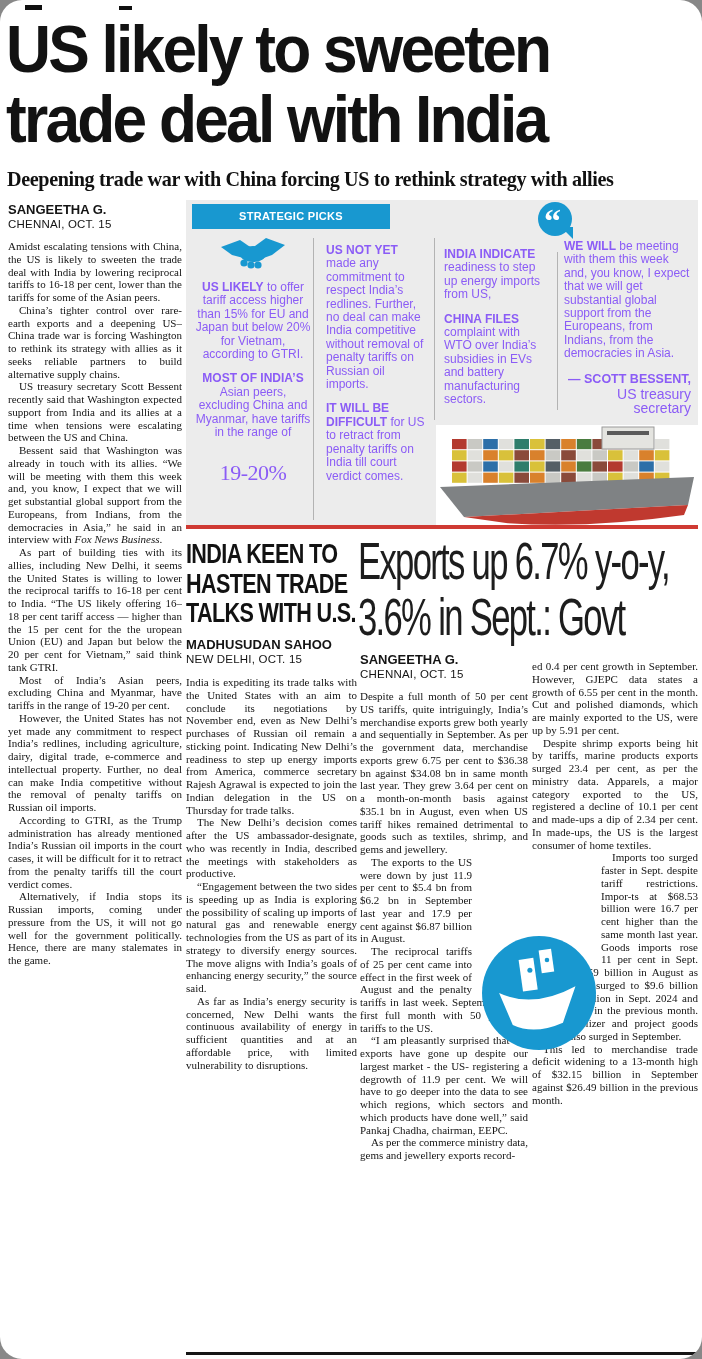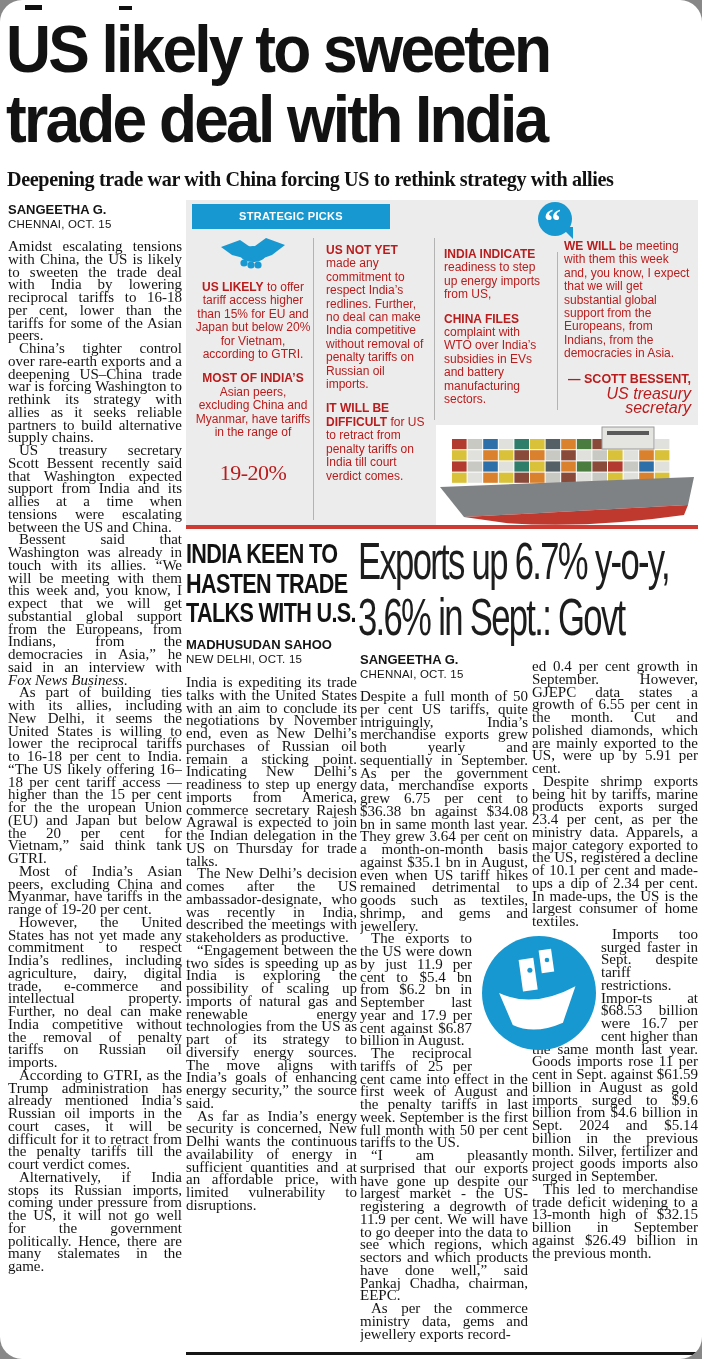--- a/index.html
+++ b/index.html
@@ -14,50 +14,50 @@
       font-size:67px;line-height:70px;letter-spacing:-3px;color:#121212;
       transform:scaleX(.93);transform-origin:0 0;white-space:nowrap;}
   #subhead{position:absolute;left:7px;top:167px;font-family:"Liberation Serif",serif;
       font-weight:700;font-size:21px;line-height:24px;letter-spacing:-.4px;
       transform:scaleX(.96);transform-origin:0 0;white-space:nowrap;color:#111;}
 
   .byl{font-family:"Liberation Sans",sans-serif;font-weight:700;font-size:13px;line-height:15px;}
   .dtl{font-family:"Liberation Sans",sans-serif;font-weight:400;font-size:11.5px;line-height:14px;letter-spacing:.2px;}
 
   
-  .bodycol{position:absolute;text-align:justify;font-size:15px;line-height:12.75px;overflow:hidden;}
+  .bodycol{position:absolute;text-align:justify;font-size:11px;line-height:12.75px;overflow:hidden;}
   .bodycol p{margin:0;text-indent:11px;}
   .bodycol p.noind{text-indent:0;}
   #col1{left:8px;top:240px;width:174px;height:1085px;}
   #col2{left:186px;top:676px;width:171px;height:680px;}
   #col3{left:360px;top:690px;width:168px;height:666px;}
   #col4{left:532px;top:660px;width:166px;height:696px;}
   .fl-r{float:right;width:50px;height:128px;margin:2px 0 2px 6px;}
   .fl-l{float:left;width:62px;height:110px;margin:2px 7px 2px 0;}
 
   
   #spbox{position:absolute;left:186px;top:200px;width:512px;height:325px;background:#ececec;}
   #spbar{position:absolute;left:6px;top:4px;width:198px;height:25px;background:#1898d0;color:#fff;
       font-family:"Liberation Sans",sans-serif;font-weight:700;font-size:11px;line-height:25px;
       text-align:center;letter-spacing:.3px;}
   #spredline{position:absolute;left:186px;top:525px;width:512px;height:4px;background:#cf3a33;}
-  .spcol{position:absolute;font-family:"Liberation Sans",sans-serif;font-size:12px;line-height:13.4px;color:#b91c1c;}
+  .spcol{position:absolute;font-family:"Liberation Sans",sans-serif;font-size:12px;line-height:13.4px;color:#8b5cf6;}
   .sp-item{margin:0 0 11px 0;}
   .sp-item b{font-weight:700;}
   #spcolA{left:8px;top:33px;width:118px;text-align:center;}
   #spcolB{left:140px;top:44px;width:102px;}
   #spcolC{left:258px;top:48px;width:100px;}
   #spcolD{left:378px;top:40px;width:127px;}
   #bigstat{font-family:"Liberation Serif",serif;font-size:22px;line-height:32px;letter-spacing:-.5px;margin-top:18px;text-align:center;}
   .divider{position:absolute;width:1px;background:#b3b3b3;}
   #divAB{left:127px;top:38px;height:282px;}
   #divBC{left:248px;top:38px;height:182px;}
   #divCD{left:371px;top:52px;height:158px;}
   .attr1{font-weight:700;font-size:12.5px;line-height:15px;text-align:right;margin-top:4px;}
-  .attr2{font-style:italic;font-size:16px;line-height:14px;text-align:right;}
+  .attr2{font-size:14px;line-height:14px;text-align:right;}
 
   #quotebadge{position:absolute;left:352px;top:2px;width:38px;height:38px;}
   .qcircle{width:34px;height:34px;border-radius:50%;background:#1898d0;position:relative;}
   .qcircle:after{content:"";position:absolute;right:-1px;bottom:-3px;width:0;height:0;
       border:6px solid transparent;border-top-color:#1898d0;border-right-color:#1898d0;}
   .qmark{position:absolute;left:6px;top:2px;color:#fff;font-family:"Liberation Serif",serif;
       font-weight:700;font-size:34px;line-height:34px;}
 
   #shiparea{position:absolute;left:250px;top:225px;width:262px;height:100px;background:#ffffff;}
 

